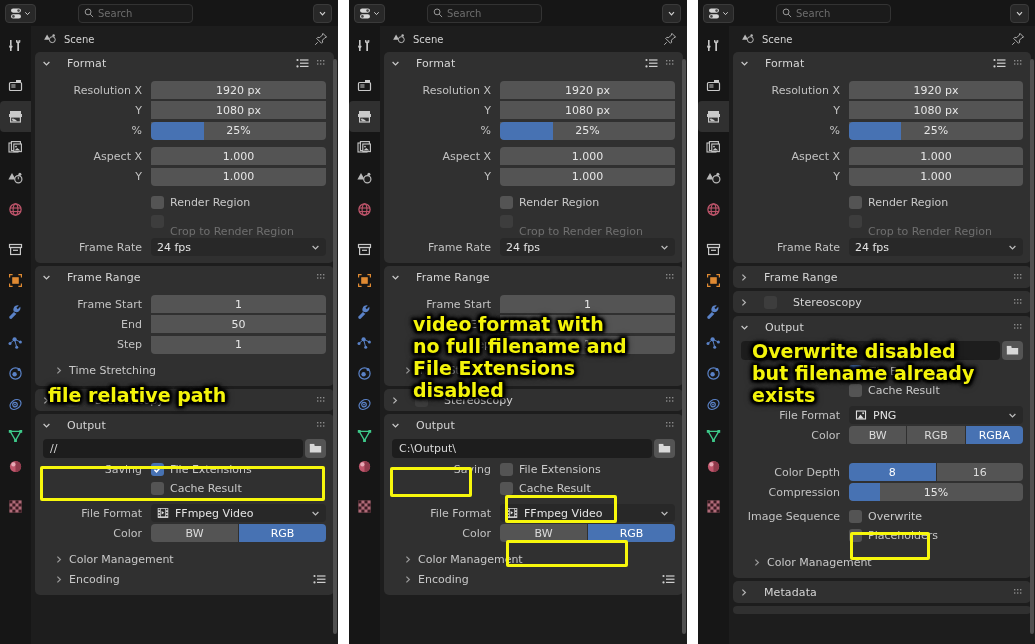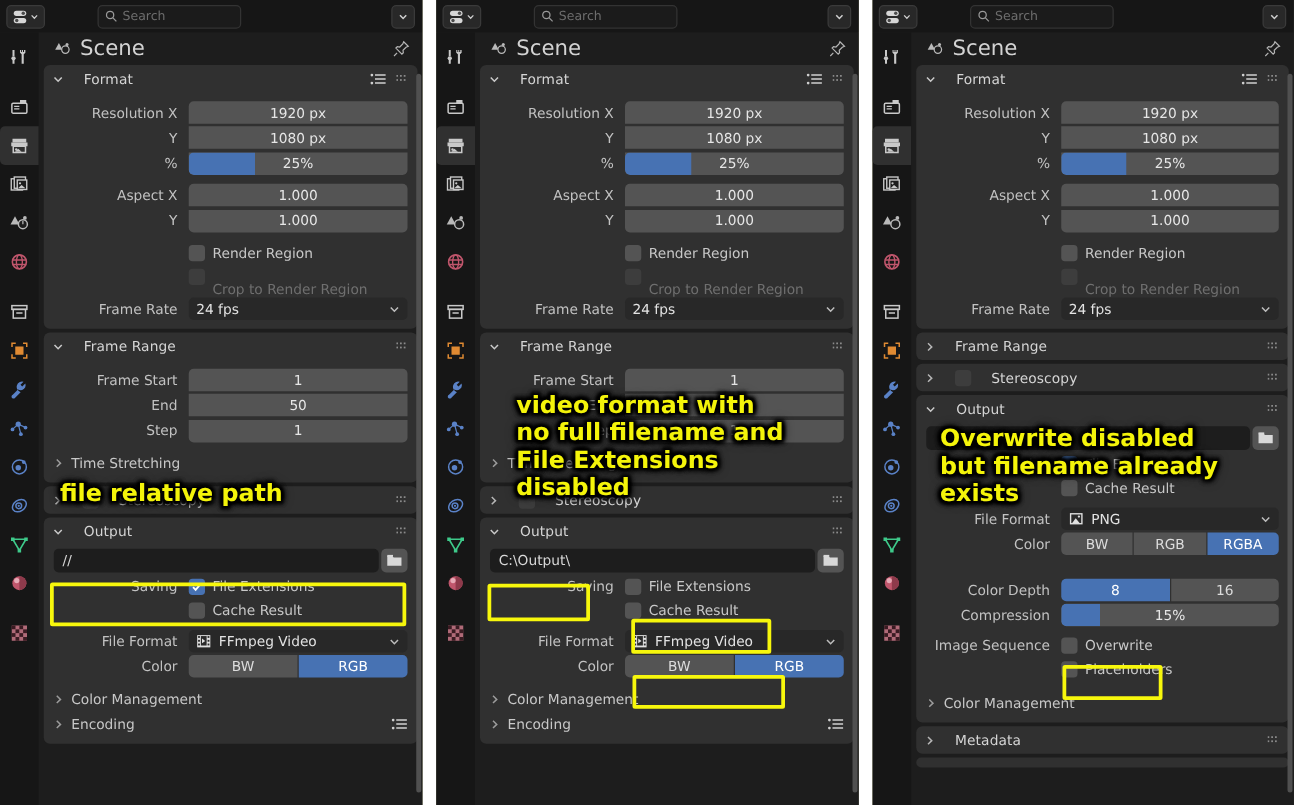--- a/index.html
+++ b/index.html
@@ -58,21 +58,21 @@
   .rail .sep { height: 9px; }
 
   .content {
     flex: 1 1 auto; background: #1d1d1d;
     padding: 0 4px 0 4px; overflow: hidden; position: relative;
   }
 
   
   .crumb {
     height: 26px; display: flex; align-items: center; gap: 7px;
-    padding: 0 6px 0 8px; color: #d3d3d3; font-size: 17px;
+    padding: 0 6px 0 8px; color: #d3d3d3; font-size: 10px;
   }
   .crumb .pin { margin-left: auto; }
 
   
   .box { background: #303030; border-radius: 5px; margin-bottom: 3px; padding-bottom: 6px; }
   .box.flat { padding-bottom: 0; }
   .ph-row {
     height: 22px; display: flex; align-items: center; gap: 16px;
     padding: 0 8px 0 7px; color: #d5d5d5; font-size: 11px;
   }
@@ -136,21 +136,21 @@
     color: #d9d9d9; font-size: 11px; display: flex; align-items: center;
     padding: 0 7px;
   }
   .folderbtn {
     width: 21px; height: 19px; background: #545454; border-radius: 4px;
     display: flex; align-items: center; justify-content: center; flex: 0 0 auto;
   }
 
   .subrow {
     display: flex; align-items: center; gap: 6px; height: 20px;
-    padding-left: 8px; color: #c8c8c8; font-size: 11px;
+    padding-left: 20px; color: #c8c8c8; font-size: 11px;
   }
   .subrow .right { margin-left: auto; padding-right: 8px; display:flex; align-items:center; }
 
   
   .hl {
     position: absolute; border: 3px solid #f7f70c; border-radius: 2px;
     pointer-events: none; z-index: 40;
   }
   .note {
     position: absolute; z-index: 50; color: #f4f40a;

